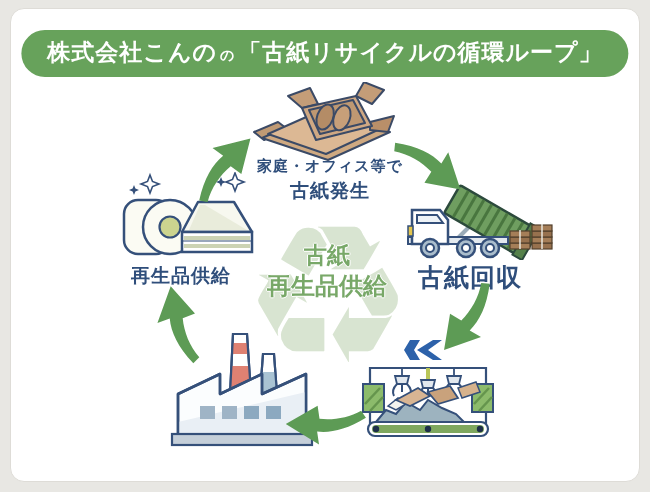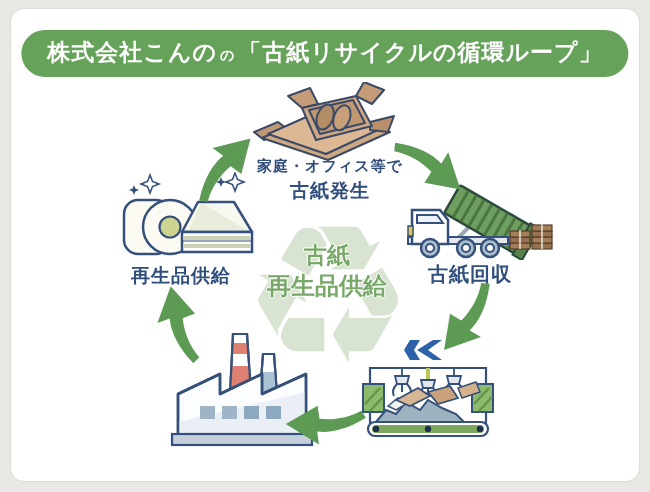--- a/index.html
+++ b/index.html
@@ -111,21 +111,21 @@
         <rect x="106" y="55" width="20" height="6" fill="#97714e"></rect>
         <rect x="106" y="49" width="20" height="6" fill="#a57e58"></rect>
       <rect x="128" y="61" width="20" height="6" fill="#97714e"></rect>
         <rect x="128" y="55" width="20" height="6" fill="#a57e58"></rect>
         <rect x="128" y="49" width="20" height="6" fill="#97714e"></rect>
         <rect x="128" y="43" width="20" height="6" fill="#a57e58"></rect>
     </g>
     <line x1="116" y1="48" x2="116" y2="67" stroke="#efefe8" stroke-width="1.4"></line>
     <line x1="138" y1="42" x2="138" y2="67" stroke="#efefe8" stroke-width="1.4"></line>
   </svg>
-  <div class="station-label" style="left:395px;top:261px;width:150px;font-size:20px;">古紙回収</div>
+  <div class="station-label" style="left:395px;top:261px;width:150px;font-size:25px;">古紙回収</div>
 
   <svg class="icon" style="left:362px;top:338px;" width="132" height="110" viewBox="0 0 132 110">
     <g fill="#2d62aa">
       <polygon points="48,2 58,2 52,12 58,22 48,22 42,12"></polygon>
       <polygon points="80,2 66,12 80,22 71,22 55,12 71,2"></polygon>
     </g>
     <path d="M8,86 V30 H124 V86" fill="none" stroke="#35507a" stroke-width="2.2"></path>
     <g stroke="#35507a" stroke-width="2">
       <rect x="1" y="46" width="21" height="28" fill="#8cbb6b"></rect>
       <rect x="110" y="46" width="21" height="28" fill="#8cbb6b"></rect>

